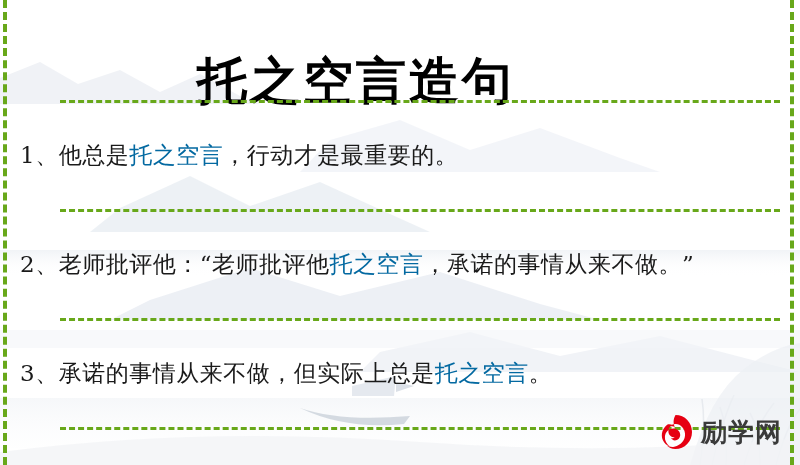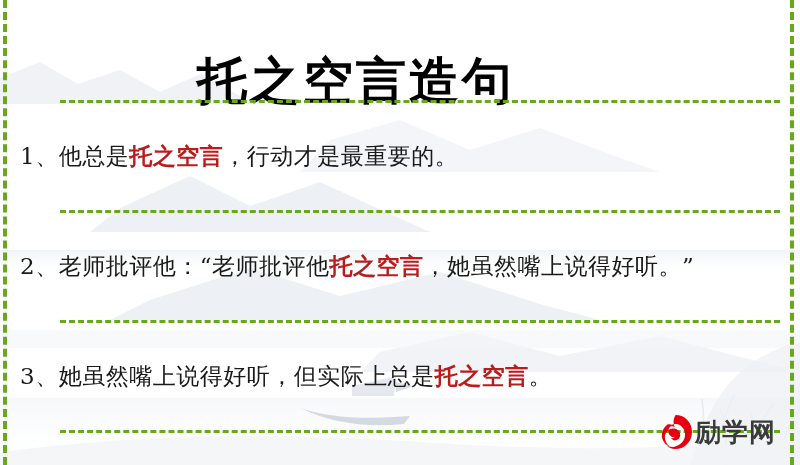--- a/index.html
+++ b/index.html
@@ -80,31 +80,32 @@
   .sentence {
     font-family: "DejaVu Serif", "Liberation Serif", serif;
     font-size: 23px;
     line-height: 41px;
     color: #1a1a1a;
     padding: 9px 10px 10px 4px;
     letter-spacing: 0.5px;
     white-space: pre-wrap;
   }
   .sentence .idiom {
-    color: #b91c1c;
-    font-weight: 700;
+    color: #0369a1;
+    font-weight: 400;
   }
 
   
   #logo {
     position: absolute;
     left: 655px;
     top: 412px;
     display: flex;
     align-items: center;
+    gap: 6px;
     z-index: 5;
   }
   #logo .mark { width: 40px; height: 40px; display:block; }
   #logo .brand {
     font-family: "DejaVu Sans", "Liberation Sans", sans-serif;
     font-weight: 700;
     font-size: 26px;
     line-height: 30px;
     color: #3a3a3a;
     letter-spacing: 1px;
@@ -163,25 +164,25 @@
   <h1 id="title">托之空言造句</h1>
 
   <div id="list">
 
     <div class="sep first"></div>
 
     <p class="sentence"><span>1、</span><span>他总是</span><span class="idiom">托之空言</span><span>，行动才是最重要的。</span></p>
 
     <div class="sep"></div>
 
-    <p class="sentence"><span>2、</span><span>老师批评他：“老师批评他</span><span class="idiom">托之空言</span><span>，她虽然嘴上说得好听。”</span></p>
+    <p class="sentence"><span>2、</span><span>老师批评他：“老师批评他</span><span class="idiom">托之空言</span><span>，承诺的事情从来不做。”</span></p>
 
     <div class="sep"></div>
 
-    <p class="sentence"><span>3、</span><span>她虽然嘴上说得好听，但实际上总是</span><span class="idiom">托之空言</span><span>。</span></p>
+    <p class="sentence"><span>3、</span><span>承诺的事情从来不做，但实际上总是</span><span class="idiom">托之空言</span><span>。</span></p>
 
     <div class="sep"></div>
 
   </div>
 
   <div id="logo">
     <span class="mark">
       <svg viewBox="0 0 40 40" xmlns="http://www.w3.org/2000/svg" aria-hidden="true">
         <path d="M20.5 3 C30 3 37 10.5 37 20 C37 29.5 29.8 37 20.3 37 C16.6 37 13.6 35.6 11.6 33.3
                  C14.2 34.8 16.6 35.2 19.3 34.7 C26.4 33.4 30.6 27.6 30 21.6

